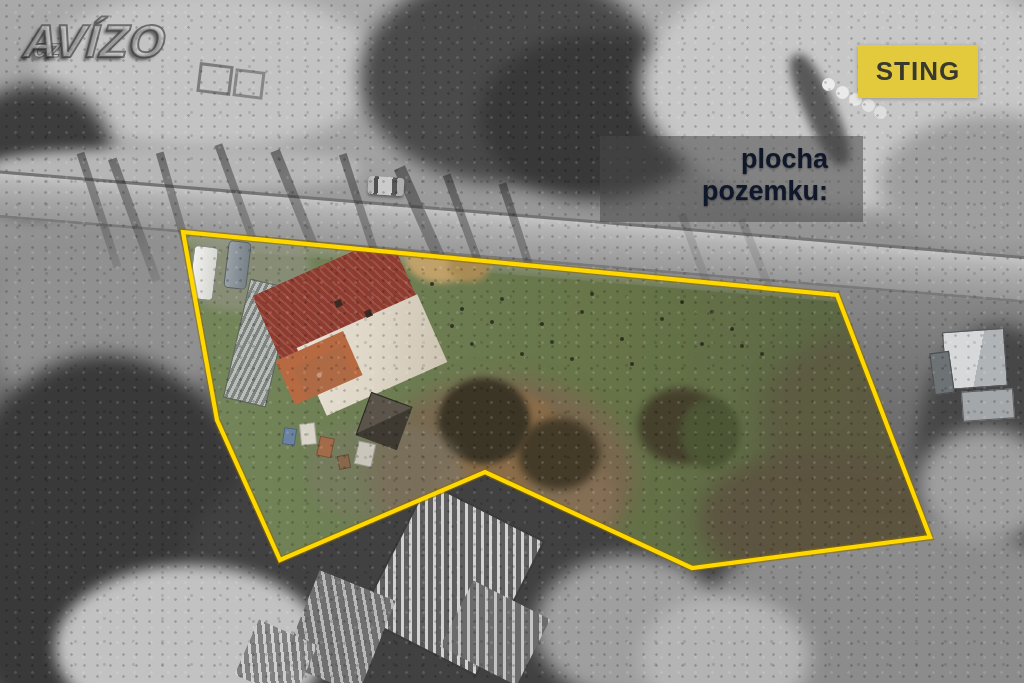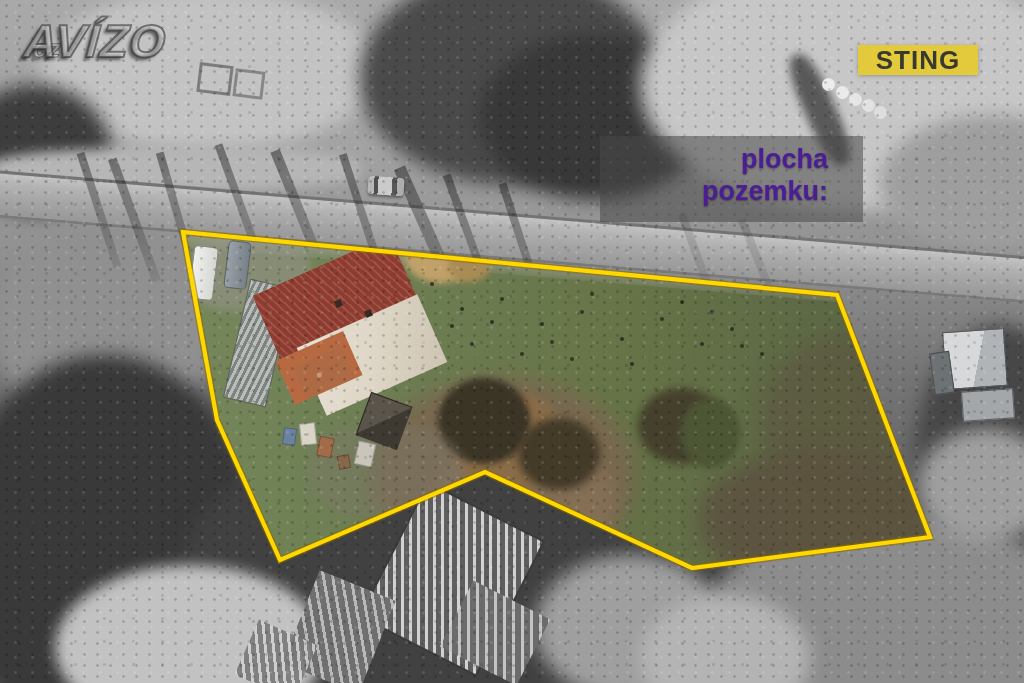--- a/index.html
+++ b/index.html
@@ -114,21 +114,21 @@
       radial-gradient(circle,rgba(255,255,255,.2) 1px,transparent 1.7px),
       radial-gradient(circle,rgba(0,0,0,.17) 1.2px,transparent 2px);
     background-size:13px 11px,17px 15px,29px 23px;background-position:0 0,7px 5px,3px 9px;}
   svg.outline{left:0;top:0;}
   .outline .halo{fill:none;stroke-width:7;opacity:.55;}
   .outline .line{fill:none;stroke-width:4.2;stroke-linejoin:miter;}
   .logo{left:24px;top:14px;font-style:italic;font-weight:bold;font-size:46px;letter-spacing:1px;
     color:rgba(222,222,222,.42);-webkit-text-stroke:2px rgba(50,50,50,.6);
     text-shadow:-3px 3px 3px rgba(15,15,15,.55);transform:skewX(-4deg);white-space:nowrap;}
   .logo .suffix{position:static;font-size:25px;-webkit-text-stroke:1px rgba(50,50,50,.55);color:rgba(205,205,205,.4);margin-left:2px;}
-  .badge{left:858px;top:45px;width:120px;height:30px;display:flex;align-items:center;justify-content:center;
+  .badge{left:858px;top:45px;width:120px;height:53px;display:flex;align-items:center;justify-content:center;
     font-weight:bold;font-size:26px;letter-spacing:1px;box-shadow:0 1px 4px rgba(0,0,0,.25);}
   .infobox{left:600px;top:136px;width:263px;height:86px;text-align:right;padding:7px 35px 0 0;}
   .infobox .label{position:static;display:block;font-weight:bold;font-size:27px;line-height:1.2;
     text-shadow:0 1px 2px rgba(0,0,0,.4);}
   .infobox .value{position:static;display:block;font-weight:bold;font-size:33px;line-height:1.15;
     text-shadow:0 1px 2px rgba(0,0,0,.4);}
 </style>
 </head>
 <body>
 
@@ -219,16 +219,16 @@
   <svg class="outline" width="1024" height="683" viewBox="0 0 1024 683">
     <polygon class="halo" points="183,232 837,295 930,537 692,568 485,472 280,560 217,420" stroke="#8a6b00"></polygon>
     <polygon class="line" points="183,232 837,295 930,537 692,568 485,472 280,560 217,420" stroke="#ffd800"></polygon>
   </svg>
 
   <div class="logo"><span>AVÍZO</span><span class="suffix">.cz</span></div>
 
   <div class="badge" style="background-color: rgb(226, 202, 60); color: rgb(58, 57, 47);">STING</div>
 
   <div class="infobox" style="background-color: rgba(72, 72, 72, 0.55);">
-    <span class="label" style="color: #4c1d95; margin-left: 36px;">plocha pozemku:</span>
+    <span class="label" style="color: #0f172a; margin-left: 36px;">plocha pozemku:</span>
   </div>
 
 </div>
 
 </body></html>

